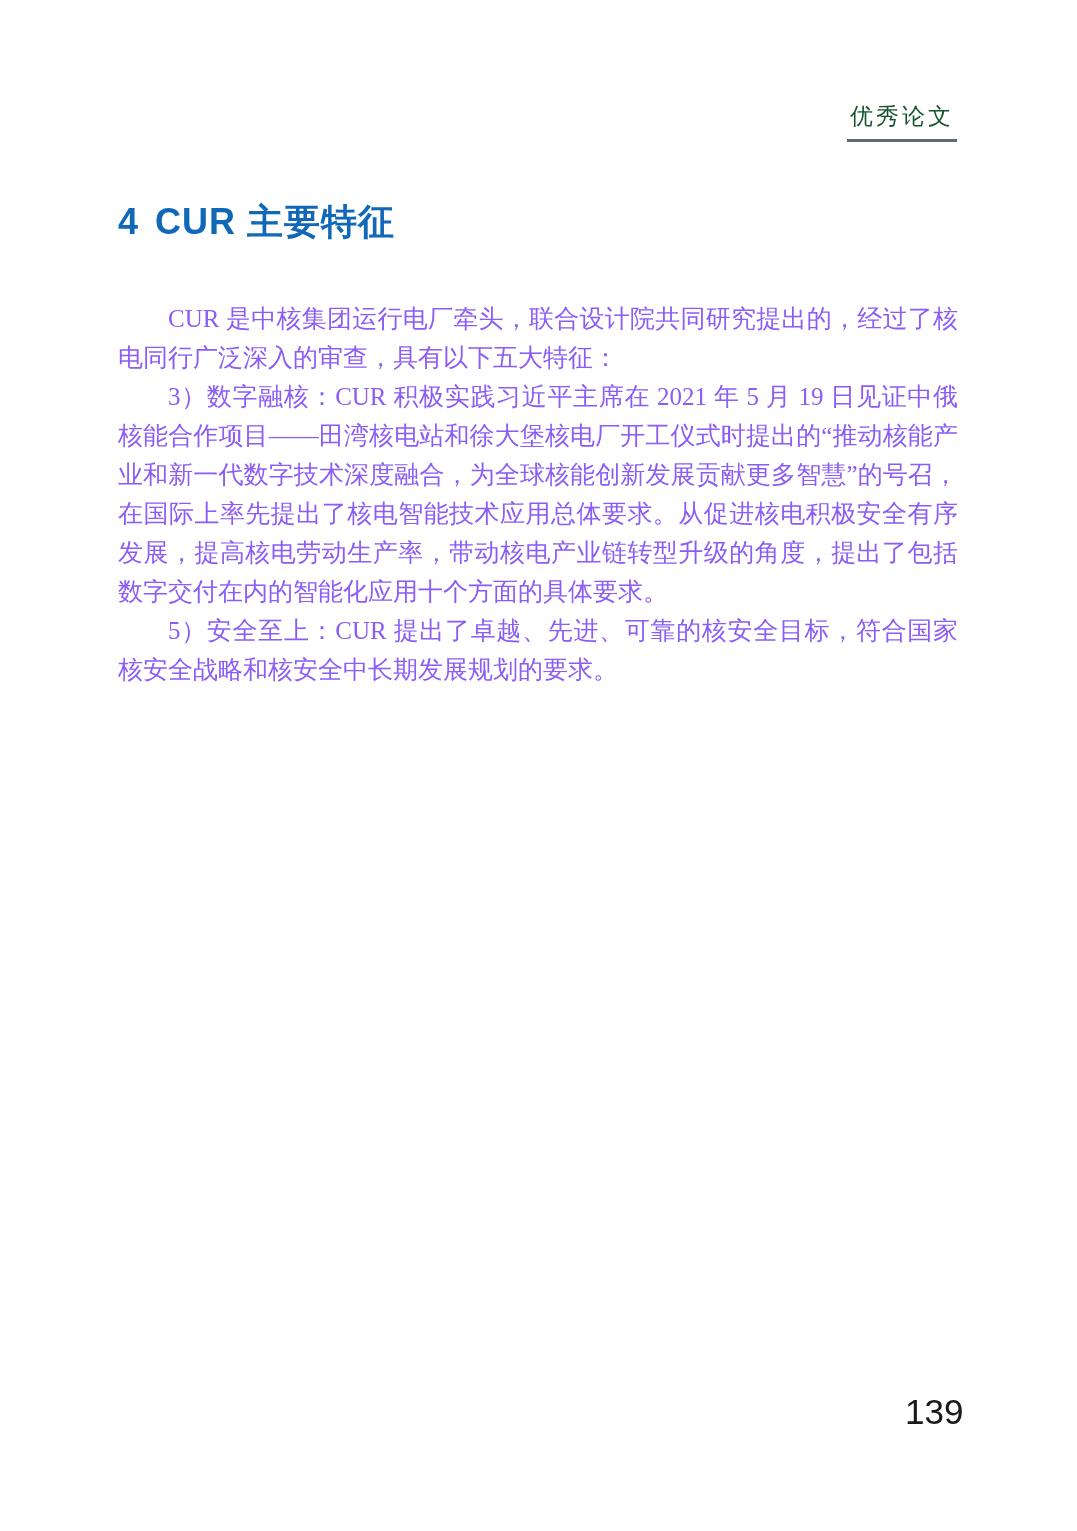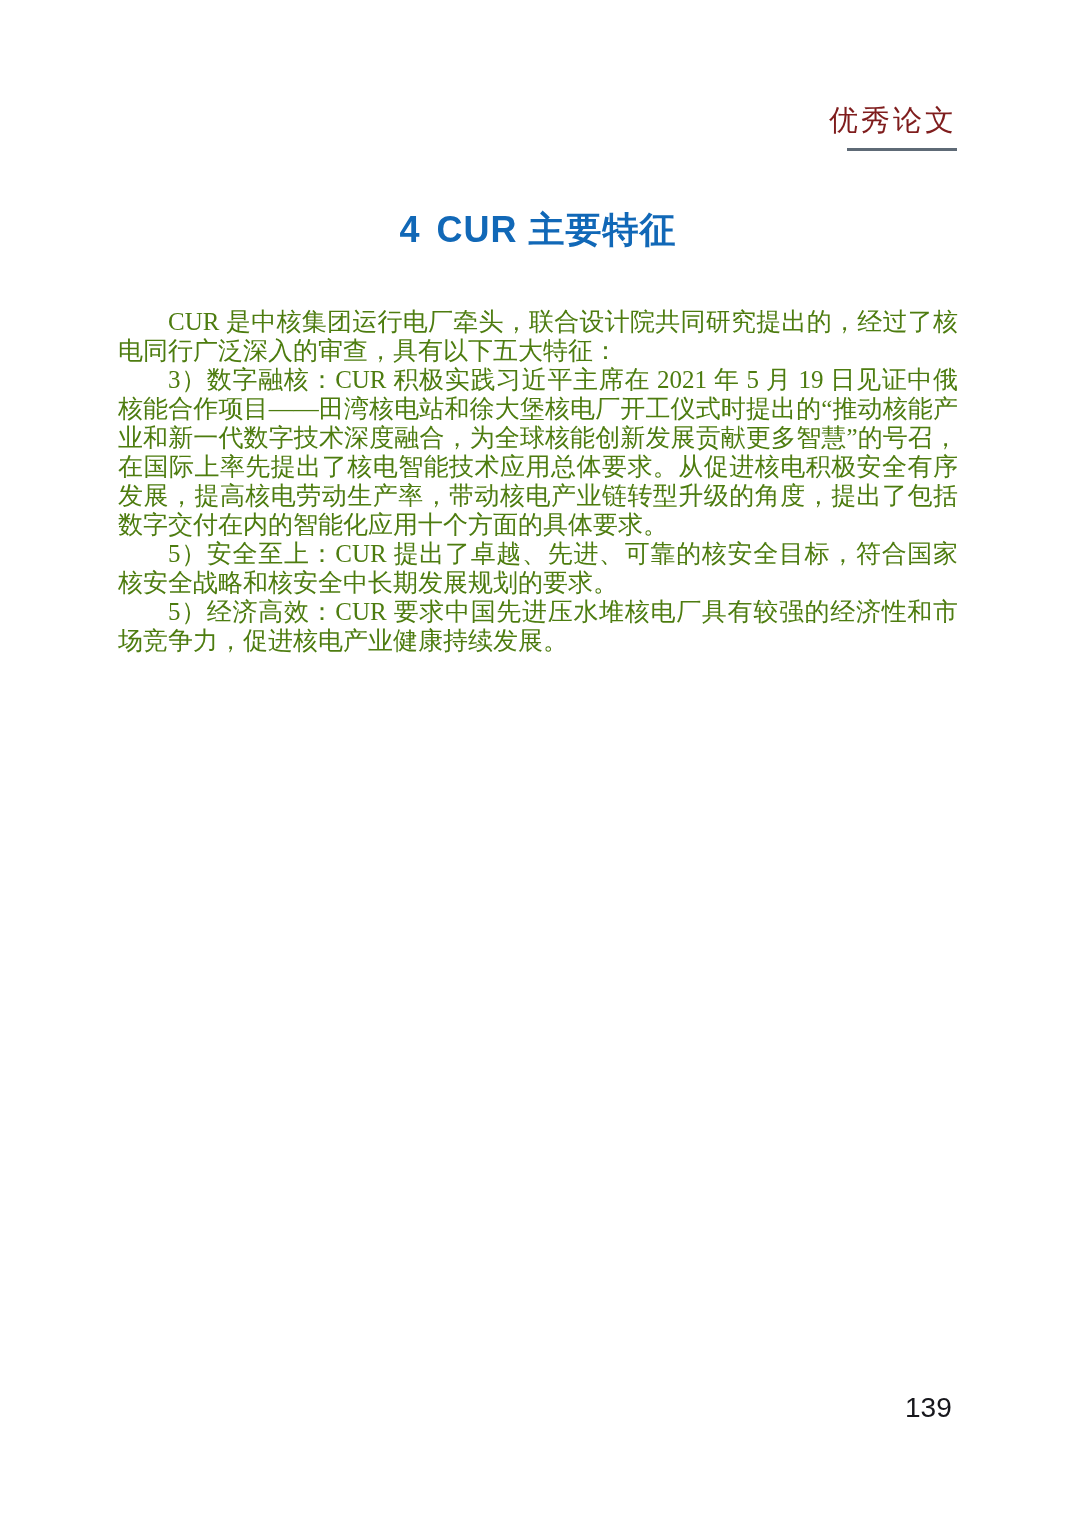--- a/index.html
+++ b/index.html
@@ -18,68 +18,67 @@
   }
   
   .badge-wrap {
     position: absolute;
     top: 101px;
     right: 120px;
     text-align: center;
   }
   .badge-label {
     display: inline-block;
-    font-size: 29px;
+    font-size: 23px;
     letter-spacing: 3px;
-    color: #7f1d1d;
+    color: #14532d;
     font-family: Liberation Serif, serif;
   }
   .badge-underline {
     margin: 7px 0 0 auto;
     height: 3px;
     width: 110px;
     background: #5e6a76;
   }
   
   .content {
     position: absolute;
     left: 118px;
     top: 198px;
     width: 840px;
   }
   .section-heading {
-    margin: 8px;
+    margin: 0;
     font-family: "Liberation Sans", "DejaVu Sans", sans-serif;
     font-weight: bold;
     font-size: 36px;
     color: #1168b7;
     letter-spacing: 1px;
-    text-align: center;
   }
   .section-heading .hnum {
     display: inline-block;
     margin-right: 16px;
   }
   .heading-4 { margin-bottom: 52px; }
   .heading-5 { margin-top: 66px; margin-bottom: 54px; }
   .body-text p {
     margin: 0;
     font-size: 25px;
-    line-height: 29px;
+    line-height: 39px;
     text-align: justify;
     text-indent: 2em;
-    color: #4d7c0f;
+    color: #8b5cf6;
   }
   
   .page-number {
     position: absolute;
     top: 1392px;
     left: 905px;
     font-family: "Liberation Sans", "DejaVu Sans", sans-serif;
-    font-size: 28px;
+    font-size: 35px;
     color: #17171c;
   }
 </style>
 </head>
 <body>
 
 <div class="page">
 
   <div class="badge-wrap">
     <span class="badge-label">优秀论文</span>
@@ -89,21 +88,20 @@
   <div class="content">
 
     <h2 class="section-heading heading-4">
       <span class="hnum">4</span><span>CUR 主要特征</span>
     </h2>
 
     <div class="body-text">
       <p>CUR 是中核集团运行电厂牵头，联合设计院共同研究提出的，经过了核电同行广泛深入的审查，具有以下五大特征：</p>
       <p>3）数字融核：CUR 积极实践习近平主席在 2021 年 5 月 19 日见证中俄核能合作项目——田湾核电站和徐大堡核电厂开工仪式时提出的“推动核能产业和新一代数字技术深度融合，为全球核能创新发展贡献更多智慧”的号召，在国际上率先提出了核电智能技术应用总体要求。从促进核电积极安全有序发展，提高核电劳动生产率，带动核电产业链转型升级的角度，提出了包括数字交付在内的智能化应用十个方面的具体要求。</p>
       <p>5）安全至上：CUR 提出了卓越、先进、可靠的核安全目标，符合国家核安全战略和核安全中长期发展规划的要求。</p>
-      <p>5）经济高效：CUR 要求中国先进压水堆核电厂具有较强的经济性和市场竞争力，促进核电产业健康持续发展。</p>
     </div>
 
 
 
   </div>
 
   <div class="page-number">139</div>
 
 </div>
 

